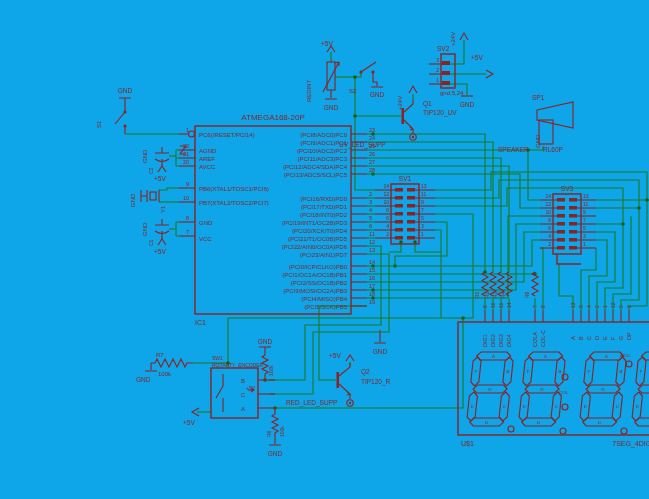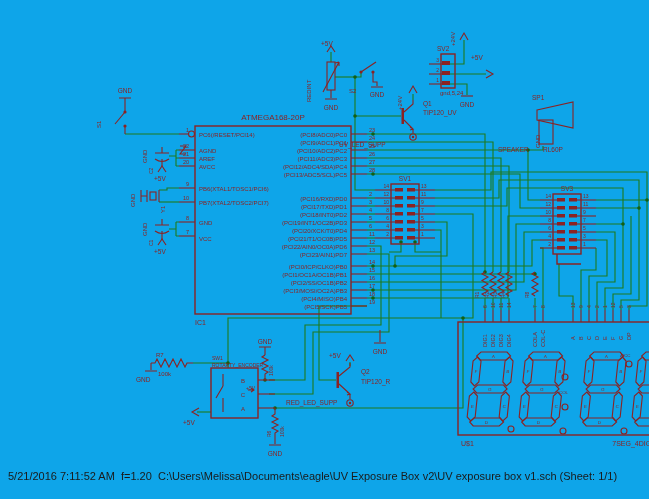--- a/index.html
+++ b/index.html
@@ -563,14 +563,13 @@
 <g>
   <path class="cmp" d="M337,330 V342 M331,343 H343"></path>
   <text class="t65" x="337" y="354" text-anchor="middle">GND</text>
 </g>
 
 <text class="t65" x="296" y="147">UV_LED_SUPP</text>
 <text class="t65" x="243" y="405">RED_LED_SUPP</text>
 
 </svg>
 
-<div id="status"><span>5/21/2016 7:11:52 AM  f=1.20  C:\Users\Melissa\Documents\eagle\UV Exposure Box v2\UV exposure box v1.sch (Sheet: 1/1)</span></div>
 </div>
 
 </body></html>

